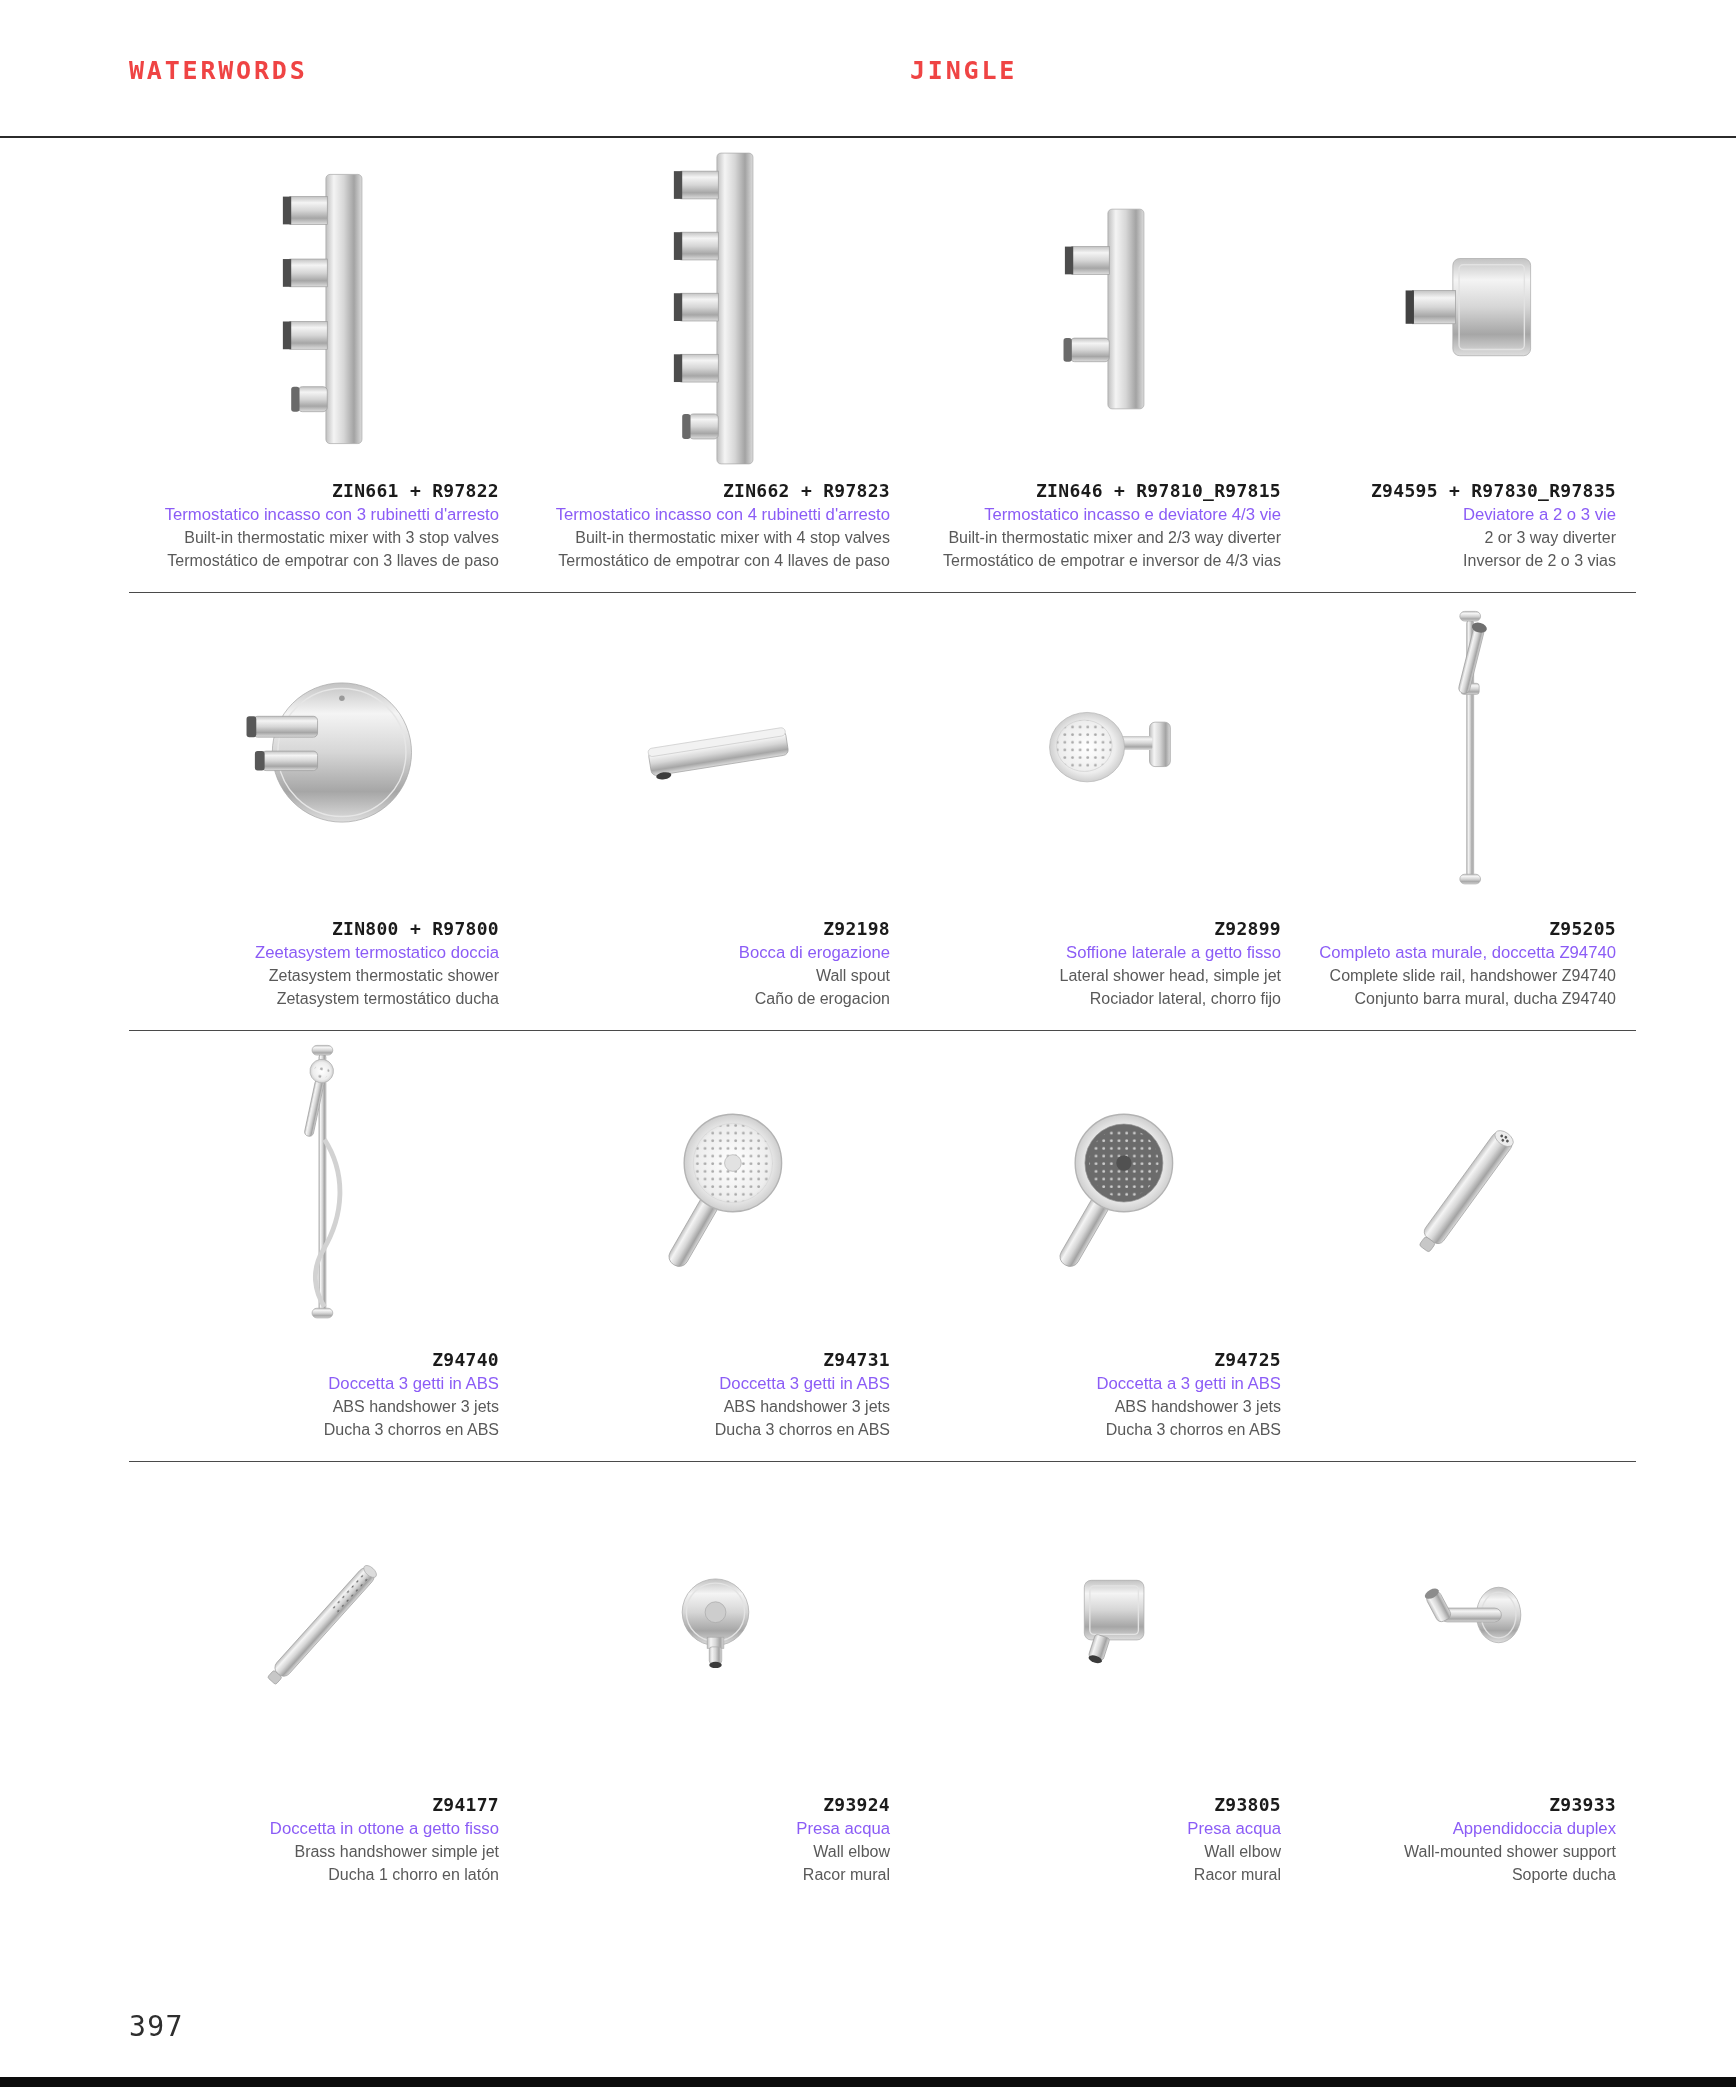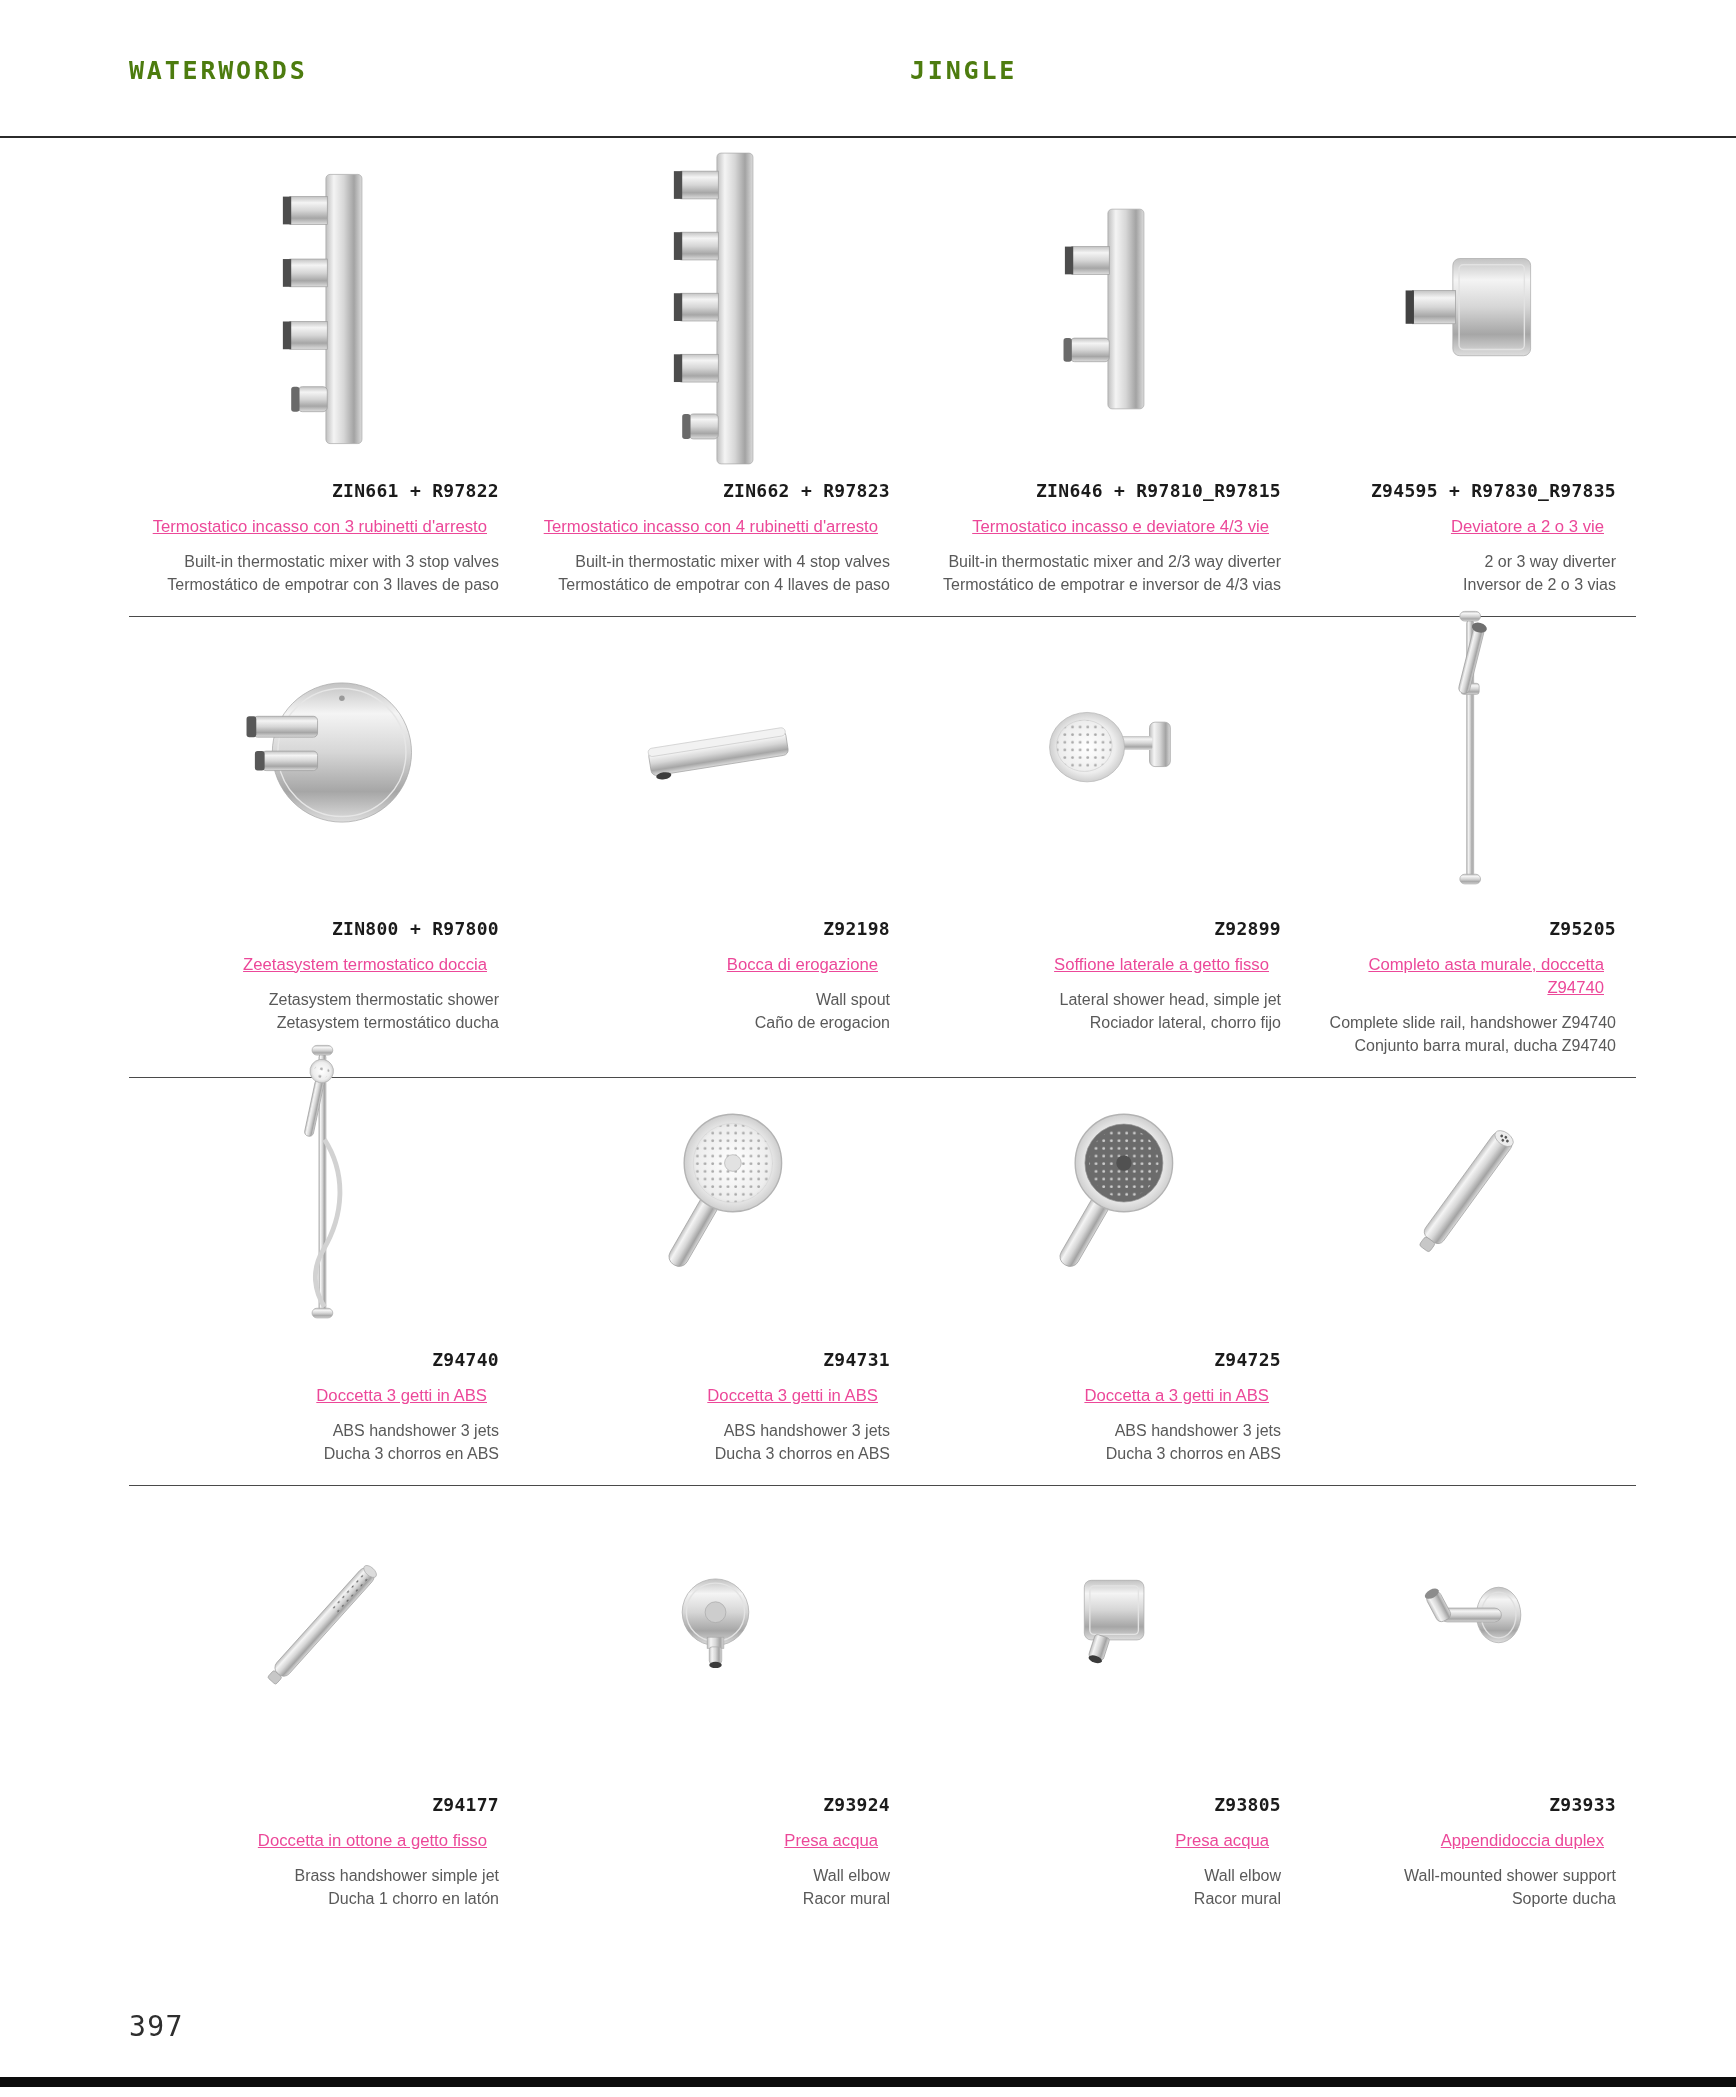--- a/index.html
+++ b/index.html
@@ -1,40 +1,40 @@
 <!DOCTYPE html>
 <html style="font-size:11px"><head>
 <meta charset="utf-8">
 <style>
   html,body{margin:0;padding:0;background:#ffffff;}
   .page{position:relative;width:1736px;height:2097px;background:#fff;
         font-family:"Liberation Sans",sans-serif;overflow:hidden;}
 
   
   .hdr-title{position:absolute;top:56px;font-family:"DejaVu Sans Mono",monospace;
-             font-size:25px;font-weight:600;letter-spacing:2.8px;color:#4d7c0f;}
+             font-size:25px;font-weight:600;letter-spacing:2.8px;color:#ef4444;}
   .hdr-left{left:129px;}
   .hdr-right{left:910px;}
   .hdr-rule{position:absolute;top:136px;left:0;width:1736px;height:2.1px;background:#2b2b2b;}
 
   
   .row{position:absolute;left:129px;width:1507px;text-align:right;}
   .row.sep{border-bottom:1.4px solid #4a4a4a;}
   .imgs,.texts{display:grid;grid-template-columns:391px 391px 391px 335px;}
   .imgs{align-items:center;justify-items:center;}
   .texts{padding-bottom:20px;}
   .row1{top:138px;} .row1 .imgs{height:341px;}
   .row2{top:587px;} .row2 .imgs{height:330px;}
   .row3{top:1024px;} .row3 .imgs{height:324px;}
   .row4{top:1454px;} .row4 .imgs{height:339px;}
 
   .cellt{padding-right:21px;}
   .code{margin:0;font-family:"DejaVu Sans Mono",monospace;font-size:18px;font-weight:700;
         color:#1b1b1b;line-height:23.6px;letter-spacing:0.3px;}
-  .it{margin:12px;font-size:16.7px;color:#ec4899;line-height:23px;text-decoration:underline;}
+  .it{margin:0;font-size:16.7px;color:#8b5cf6;line-height:23px;}
   .en,.es{margin:0;font-size:16px;color:#595959;line-height:23px;}
 
   
   .page-num{position:absolute;left:129px;top:2010px;font-family:"DejaVu Sans Mono",monospace;
             font-size:28px;color:#2e2e2e;letter-spacing:1.4px;}
   .foot-bar{position:absolute;left:0;top:2077px;width:1736px;height:10.4px;background:#0c0c0c;}
 
   svg{display:block;}
 </style>
 </head>

